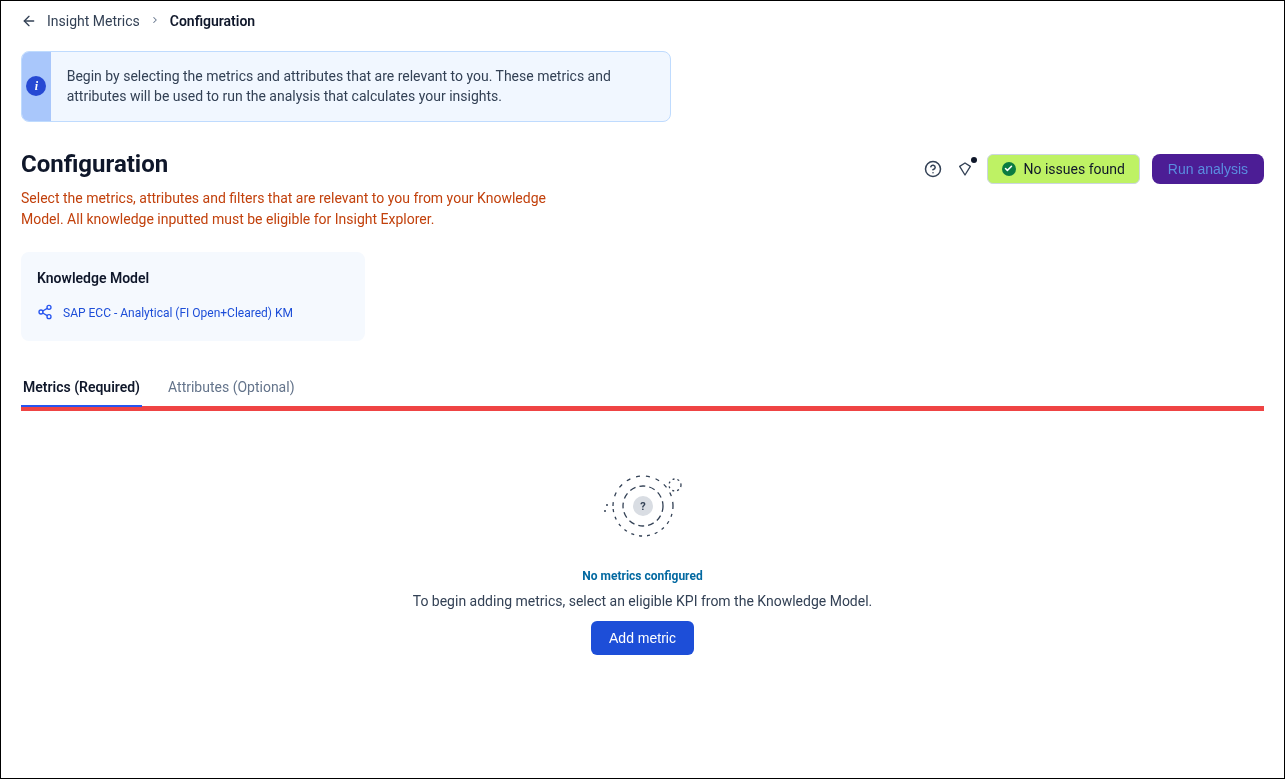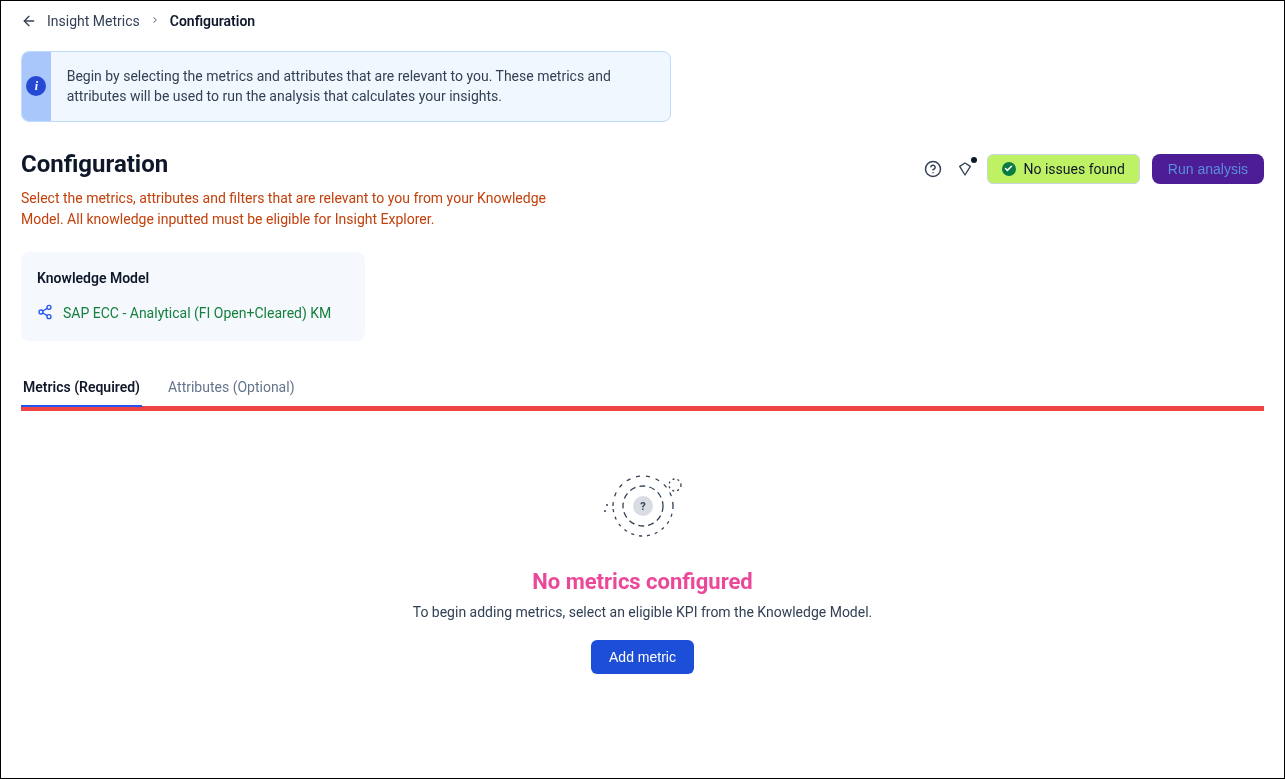--- a/index.html
+++ b/index.html
@@ -154,23 +154,23 @@
     font-weight: 600;
     color: #0f172a;
     margin-bottom: 18px;
     font-size: 14px;
   }
   .km-link {
     display: flex; align-items: center; gap: 10px;
   }
   .km-link .km-icon { color: #2755f0; }
   .km-link a {
-    color: #15803d;
+    color: #1d4ed8;
     text-decoration: none;
-    font-size: 14px;
+    font-size: 12px;
     cursor: pointer;
   }
 
   .tabs {
     display: flex;
     gap: 24px;
     border-bottom: 5px solid #ef4444;
     margin-top: 30px;
   }
   .tab {
@@ -191,29 +191,29 @@
     display: flex;
     flex-direction: column;
     align-items: center;
     padding-top: 50px;
   }
   .empty-illustration {
     width: 100px; height: 90px;
     margin-bottom: 18px;
   }
   .empty-title {
-    font-size: 22px;
+    font-size: 12px;
     font-weight: 700;
-    color: #ec4899;
+    color: #0369a1;
     margin-bottom: 10px;
   }
   .empty-text {
     color: #334155;
     font-size: 14px;
-    margin-bottom: 20px;
+    margin-bottom: 12px;
   }
   .add-metric-btn {
     background: #1d4ed8;
     color: #fff;
     border: none;
     border-radius: 6px;
     padding: 9px 18px;
     font-size: 14px;
     font-weight: 500;
     cursor: pointer;

